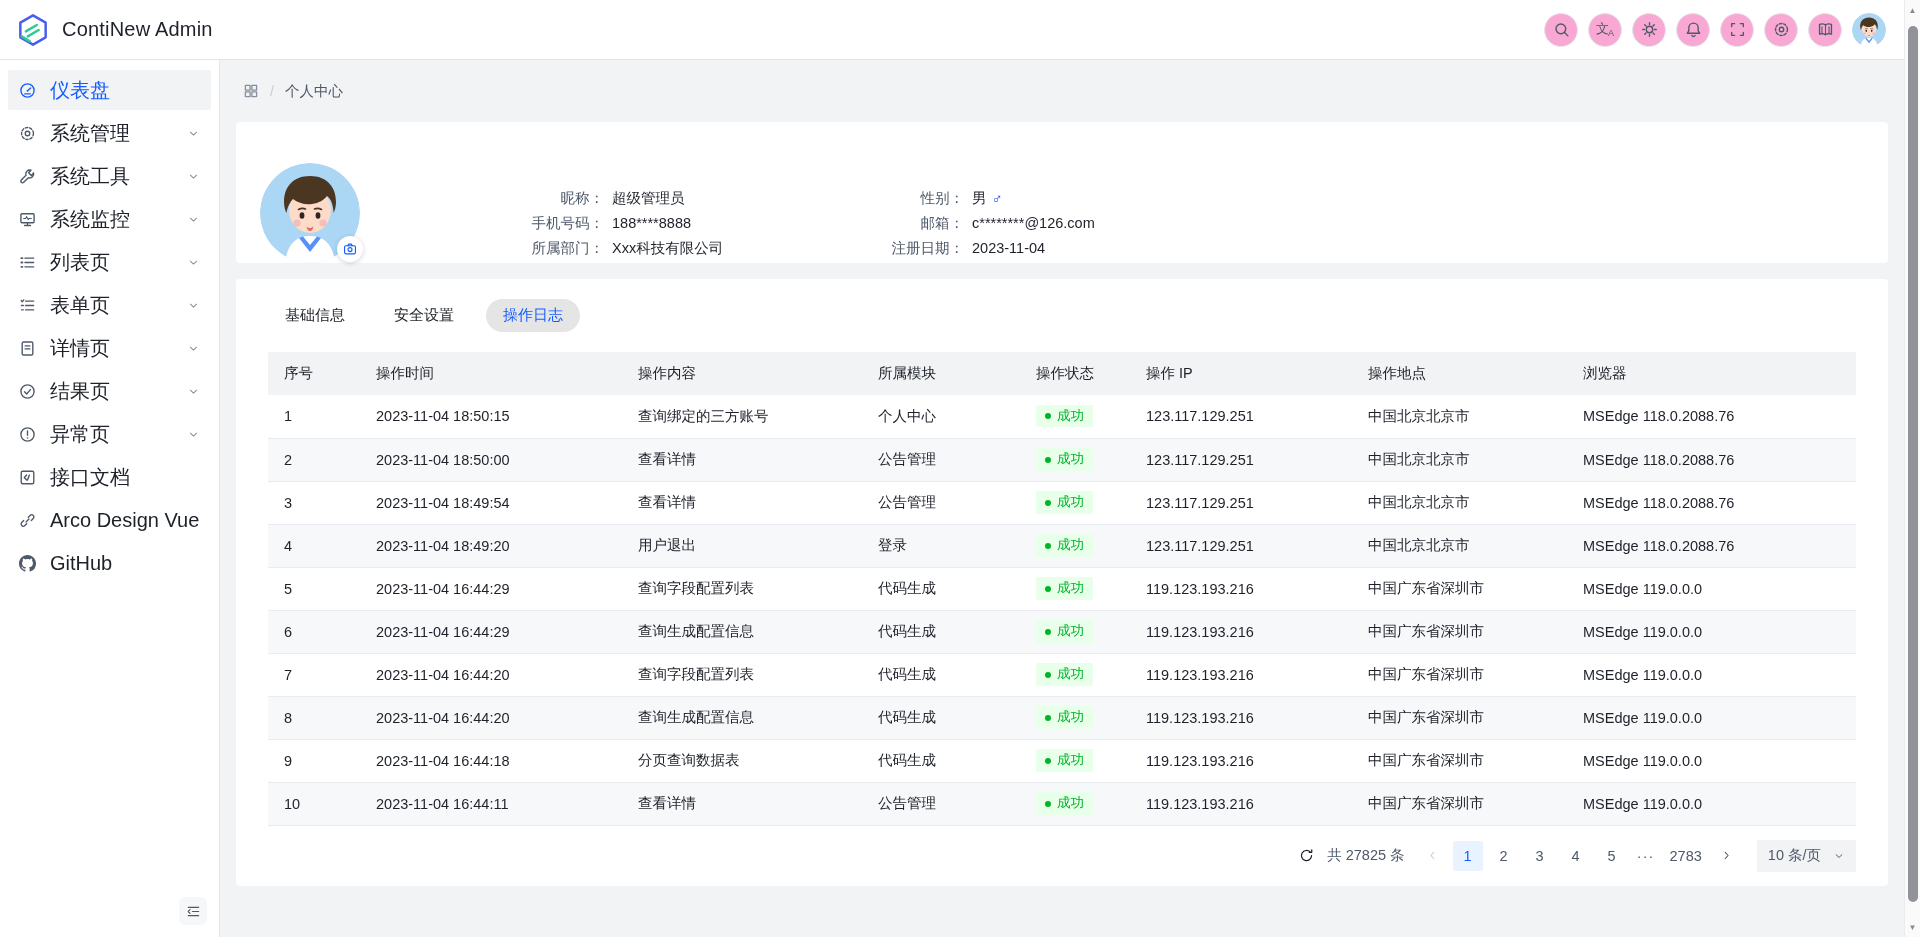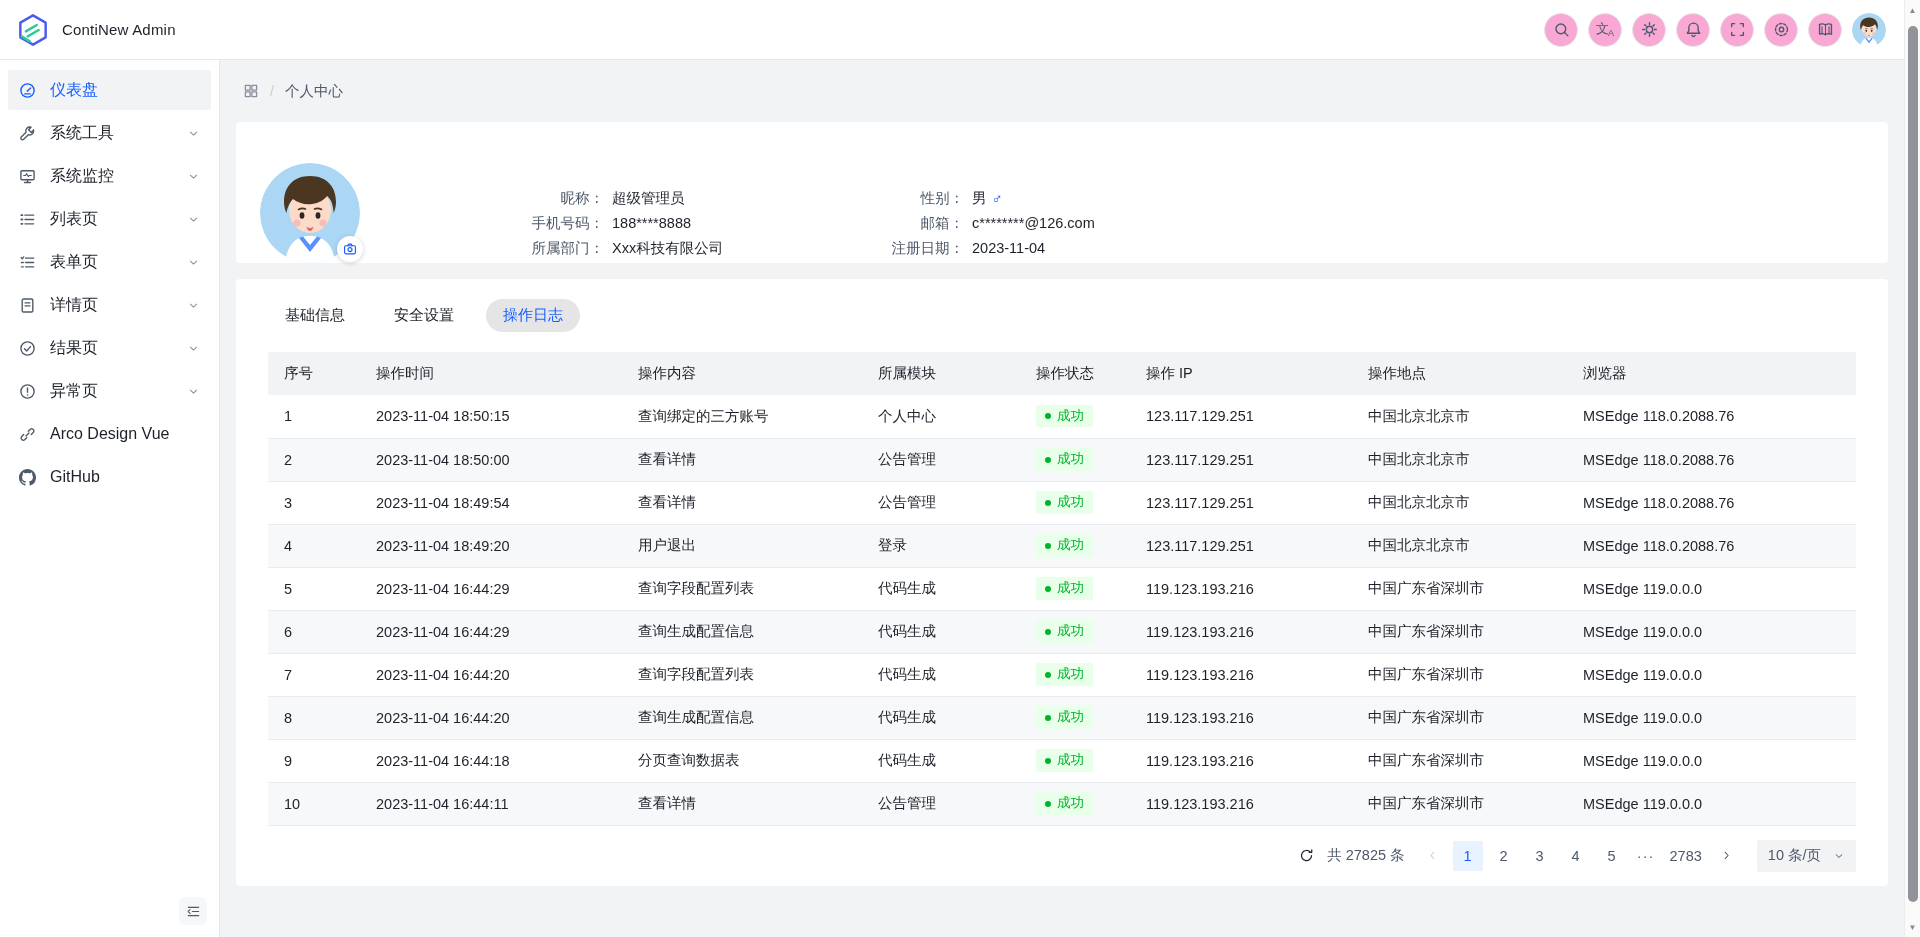--- a/index.html
+++ b/index.html
@@ -5,39 +5,39 @@
   * { margin:0; padding:0; box-sizing:border-box; }
   html,body { width:1920px; height:937px; overflow:hidden; }
   body { font-family:"Liberation Sans","DejaVu Sans",sans-serif; background:#f2f3f5; color:#1d2129; font-size:14.5px; position:relative; }
   button { font-family:inherit; }
 
   
   .header { position:absolute; top:0; left:0; right:16px; height:60px; background:#fff; border-bottom:1px solid #e5e6eb; display:flex; align-items:center; justify-content:space-between; padding:0 18px 0 16px; z-index:6; }
   .brand { display:flex; align-items:center; gap:12px; cursor:pointer; }
   .brand .logo { width:34px; height:34px; display:flex; }
   .brand .logo svg { width:34px; height:34px; }
-  .app-title { font-size:15px; color:#1d2129; font-weight:500; letter-spacing:.2px; }
+  .app-title { font-size:20px; color:#1d2129; font-weight:500; letter-spacing:.2px; }
   .header-actions { display:flex; align-items:center; gap:10px; }
   .icon-btn { width:34px; height:34px; border-radius:50%; background:#f9a8d4; border:1px solid #e5e6eb; color:#4e5969; display:flex; align-items:center; justify-content:center; cursor:pointer; }
   .icon-btn svg { width:17px; height:17px; }
   .trans-glyph { font-size:13px; line-height:1; color:#4e5969; }
   .trans-a { font-size:9px; vertical-align:-3px; margin-left:-1px; }
   .header-avatar { width:34px; height:34px; border-radius:50%; overflow:hidden; cursor:pointer; flex:none; }
   .header-avatar svg { width:34px; height:34px; display:block; }
 
   
   .scrollbar { position:absolute; top:0; right:0; width:16px; height:937px; background:#fafafa; border-left:1px solid #ebebeb; z-index:10; }
   .scroll-arrow { position:absolute; left:0; width:15px; text-align:center; font-size:8px; color:#8a8a8a; cursor:pointer; }
   .scroll-arrow.up { top:6px; }
   .scroll-arrow.down { bottom:5px; }
   .scroll-thumb { position:absolute; top:26px; left:3px; width:10px; height:876px; background:#919398; border-radius:5px; cursor:pointer; }
 
   
   .sidebar { position:absolute; top:60px; left:0; bottom:0; width:220px; background:#fff; border-right:1px solid #e5e6eb; padding:10px 8px; z-index:5; }
-  .menu-item { height:40px; margin-bottom:3px; display:flex; align-items:center; padding:0 11px; border-radius:2px; font-size:16px; color:#1d2129; cursor:pointer; }
+  .menu-item { height:40px; margin-bottom:3px; display:flex; align-items:center; padding:0 11px; border-radius:2px; font-size:20px; color:#1d2129; cursor:pointer; }
   .menu-item .menu-icon { width:17px; height:17px; margin-right:14px; color:#4e5969; display:flex; flex:none; }
   .menu-item .menu-icon svg { width:17px; height:17px; }
   .menu-item.active { background:#f2f3f5; color:#165dff; }
   .menu-item.active .menu-icon { color:#165dff; }
   .menu-chevron { margin-left:auto; color:#86909c; display:flex; }
   .menu-chevron svg { width:13px; height:13px; }
   .collapse-btn { position:absolute; right:12px; bottom:12px; width:28px; height:28px; border:none; border-radius:6px; background:#f6f7f9; color:#4e5969; display:flex; align-items:center; justify-content:center; cursor:pointer; }
   .collapse-btn svg { width:15px; height:15px; }
 
   
@@ -198,20 +198,34 @@
             <path d="M8 8.3l3-2.7"></path>
             <path d="M5.4 11.2h5.2"></path>
             <circle cx="8" cy="8.3" r="0.8" fill="currentColor" stroke="none"></circle>
           </svg>
         </span>
         <span class="menu-label">仪表盘</span>
       </div>
       <div class="menu-item">
         <span class="menu-icon">
           <svg viewBox="0 0 16 16" fill="none" stroke="currentColor" stroke-width="1.3" stroke-linecap="round" stroke-linejoin="round">
+            <circle cx="8" cy="8" r="2.1"></circle>
+            <circle cx="8" cy="8" r="5.6" stroke-dasharray="2.3 1.65"></circle>
+          </svg>
+        </span>
+        <span class="menu-label">系统管理</span>
+        <span class="menu-chevron">
+          <svg viewBox="0 0 16 16" fill="none" stroke="currentColor" stroke-width="1.3" stroke-linecap="round" stroke-linejoin="round">
+            <path d="M4.2 6.4L8 9.9l3.8-3.5"></path>
+          </svg>
+        </span>
+      </div>
+      <div class="menu-item">
+        <span class="menu-icon">
+          <svg viewBox="0 0 16 16" fill="none" stroke="currentColor" stroke-width="1.3" stroke-linecap="round" stroke-linejoin="round">
             <path d="M13.6 4.4a3.7 3.7 0 0 1-4.8 4.7L4.4 13.5a1.55 1.55 0 0 1-2.2-2.2l4.4-4.4a3.7 3.7 0 0 1 4.7-4.8L9 4.4l2.6 2.6 2-2z"></path>
           </svg>
         </span>
         <span class="menu-label">系统工具</span>
         <span class="menu-chevron">
           <svg viewBox="0 0 16 16" fill="none" stroke="currentColor" stroke-width="1.3" stroke-linecap="round" stroke-linejoin="round">
             <path d="M4.2 6.4L8 9.9l3.8-3.5"></path>
           </svg>
         </span>
       </div>
@@ -293,20 +307,29 @@
             <path d="M8 4.6v4.2"></path>
             <circle cx="8" cy="11.3" r="0.75" fill="currentColor" stroke="none"></circle>
           </svg>
         </span>
         <span class="menu-label">异常页</span>
         <span class="menu-chevron">
           <svg viewBox="0 0 16 16" fill="none" stroke="currentColor" stroke-width="1.3" stroke-linecap="round" stroke-linejoin="round">
             <path d="M4.2 6.4L8 9.9l3.8-3.5"></path>
           </svg>
         </span>
+      </div>
+      <div class="menu-item">
+        <span class="menu-icon">
+          <svg viewBox="0 0 16 16" fill="none" stroke="currentColor" stroke-width="1.3" stroke-linecap="round" stroke-linejoin="round">
+            <rect x="2.1" y="2.1" width="11.8" height="11.8" rx="1.4"></rect>
+            <path d="M7.2 5.6L5 8l2.2 2.4M9.7 5.8L8 10.4"></path>
+          </svg>
+        </span>
+        <span class="menu-label">接口文档</span>
       </div>
       <div class="menu-item">
         <span class="menu-icon">
           <svg viewBox="0 0 16 16" fill="none" stroke="currentColor" stroke-width="1.3" stroke-linecap="round" stroke-linejoin="round">
             <path d="M6.6 9.4l2.8-2.8"></path>
             <path d="M7.3 11l-1.8 1.8a2 2 0 0 1-2.9-2.9l1.8-1.8"></path>
             <path d="M8.7 5l1.8-1.8a2 2 0 0 1 2.9 2.9L11.6 7.9"></path>
           </svg>
         </span>
         <span class="menu-label">Arco Design Vue</span>

